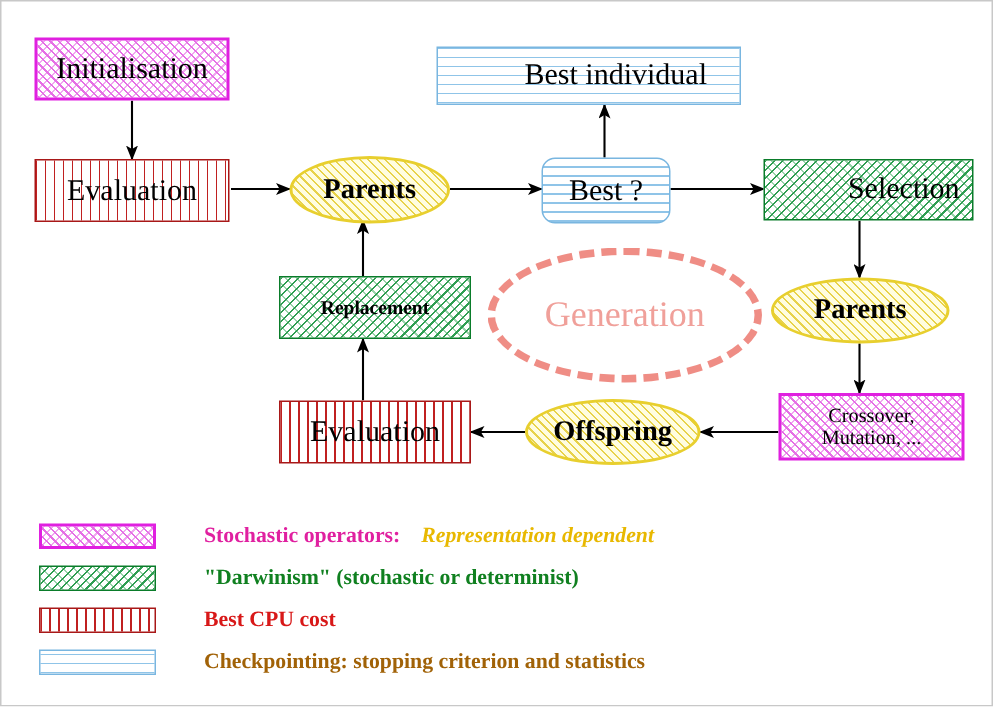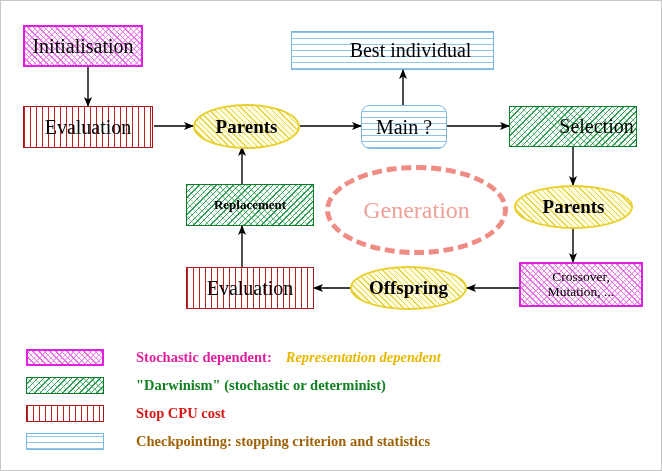--- a/index.html
+++ b/index.html
@@ -118,41 +118,41 @@
       <line x1="518" y1="287" x2="466" y2="287"></line>
 
       <line x1="349" y1="287" x2="313" y2="287"></line>
 
       <line x1="241" y1="266" x2="241" y2="225"></line>
 
       <line x1="241" y1="183" x2="241" y2="146"></line>
     </g>
   </svg>
 
-  <div class="node fill-magenta" style="left:22px;top:24px;width:120px;height:42px;font-size:20px;">
+  <div class="node fill-magenta" style="left:22px;top:24px;width:130px;height:42px;font-size:20px;">
     <span class="lbl">Initialisation</span>
   </div>
 
   <div class="node fill-red" style="left:22px;top:105px;width:130px;height:42px;font-size:20px;">
     <span class="lbl">Evaluation</span>
   </div>
 
   <div class="node fill-yellow ellipse" style="left:192px;top:103px;width:107px;height:45px;font-size:19px;">
     <span class="lbl">Parents</span>
   </div>
 
   <div class="node fill-blue" style="left:290px;top:30px;width:203px;height:39px;font-size:20px;padding-left:36px;">
     <span class="lbl">Best individual</span>
   </div>
 
   <div class="node fill-blue rounded" style="left:360px;top:104px;width:86px;height:44px;font-size:20px;">
-    <span class="lbl">Main ?</span>
-  </div>
-
-  <div class="node fill-green" style="left:508px;top:105px;width:128px;height:41px;font-size:20px;padding-left:47px;">
+    <span class="lbl">Best ?</span>
+  </div>
+
+  <div class="node fill-green" style="left:508px;top:105px;width:140px;height:41px;font-size:20px;padding-left:47px;">
     <span class="lbl">Selection</span>
   </div>
 
   <div class="node fill-yellow ellipse" style="left:513px;top:184px;width:119px;height:44px;font-size:19px;">
     <span class="lbl">Parents</span>
   </div>
 
   <div class="node fill-magenta" style="left:518px;top:261px;width:124px;height:45px;font-size:13.5px;flex-direction:column;">
     <span class="lbl">Crossover,</span>
     <span class="lbl">Mutation, ...</span>
@@ -169,32 +169,32 @@
   <div class="node fill-green" style="left:185px;top:183px;width:128px;height:42px;font-size:13px;font-weight:bold;">
     <span class="lbl">Replacement</span>
   </div>
 
   <div class="gen-ellipse" style="left:324px;top:164px;width:183px;height:90px;font-size:24px;">
     <span class="lbl">Generation</span>
   </div>
 
   <div class="legend-row" style="left:25px;top:348px;">
     <span class="swatch fill-magenta"></span>
-    <span class="legend-text lg-magenta">Stochastic dependent:</span>
+    <span class="legend-text lg-magenta">Stochastic operators:</span>
     <span class="legend-text lg-gold" style="margin-left:14px;font-style:italic;">Representation dependent</span>
   </div>
 
   <div class="legend-row" style="left:25px;top:376px;">
     <span class="swatch fill-green"></span>
     <span class="legend-text lg-green">"Darwinism" (stochastic or determinist)</span>
   </div>
 
   <div class="legend-row" style="left:25px;top:404px;">
     <span class="swatch fill-red"></span>
-    <span class="legend-text lg-red">Stop CPU cost</span>
+    <span class="legend-text lg-red">Best CPU cost</span>
   </div>
 
   <div class="legend-row" style="left:25px;top:432px;">
     <span class="swatch fill-blue"></span>
     <span class="legend-text lg-blue">Checkpointing: stopping criterion and statistics</span>
   </div>
 
 </div>
 
 </body></html>

